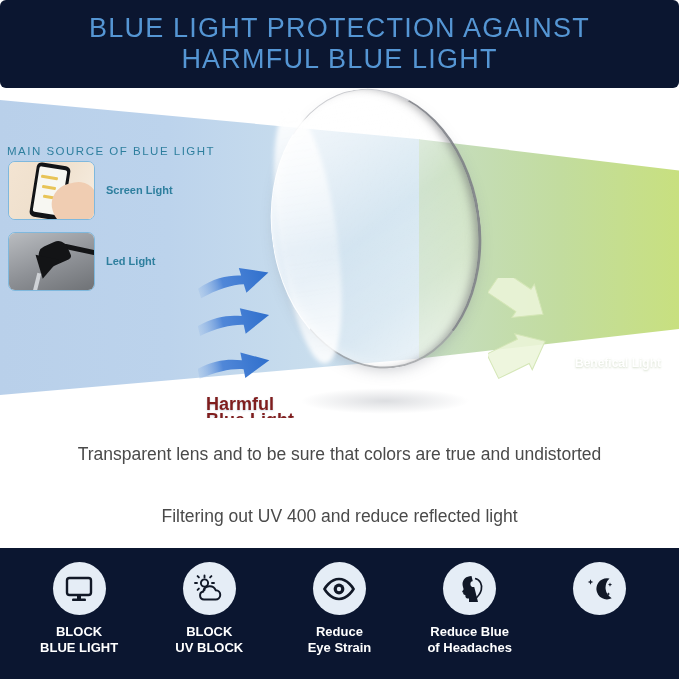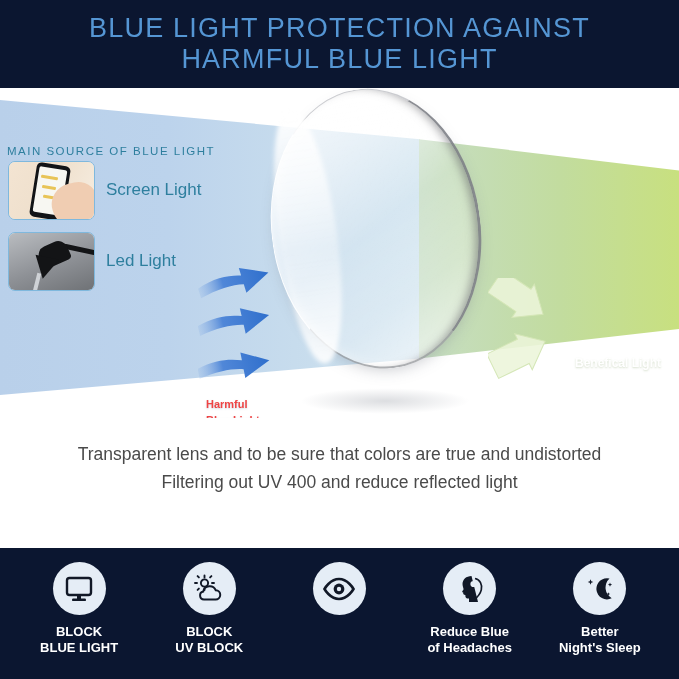--- a/index.html
+++ b/index.html
@@ -1,20 +1,20 @@
 <!DOCTYPE html>
 <html><head>
 <meta charset="utf-8">
 <style>
   html,body{margin:0;padding:0;background:#fff;}
   body{width:679px;height:679px;font-family:"Liberation Sans",sans-serif;overflow:hidden;}
   .page{position:relative;width:679px;height:679px;background:#ffffff;}
 
   
-  .header{position:absolute;left:0;top:0;width:679px;height:88px;background:#0b1630;}
+  .header{position:absolute;left:0;top:0;width:679px;height:88px;background:#0b1630;border-radius:6px;}
   .header-inner{position:absolute;left:0;top:0;width:679px;height:88px;
     display:flex;flex-direction:column;align-items:center;justify-content:center;}
   .h-line{color:#5596d4;font-size:27px;line-height:31px;font-weight:400;
     letter-spacing:1.2px;text-align:center;white-space:nowrap;}
 
   
   .diagram{position:absolute;left:0;top:88px;width:679px;height:330px;
     background:#ffffff;overflow:hidden;}
 
   
@@ -46,21 +46,21 @@
     background:radial-gradient(ellipse at center,rgba(140,145,155,0.30),rgba(255,255,255,0) 70%);}
 
   
   .src-title{position:absolute;left:7px;top:57px;font-size:11.5px;color:#2e7f9e;
     letter-spacing:1.5px;font-weight:400;}
   .thumbs{position:absolute;left:8px;top:73px;width:190px;}
   .thumb-row{position:relative;height:57px;margin-bottom:14px;}
   .thumb{position:absolute;left:0;top:0;width:85px;height:57px;border-radius:7px;
     border:1.5px solid #7fb8dd;overflow:hidden;background:#dde7ee;}
   .thumb-label{position:absolute;left:98px;top:50%;transform:translateY(-50%);
-    font-size:17px;color:#2e7f9e;white-space:nowrap;}
+    font-size:11px;color:#2e7f9e;white-space:nowrap;font-weight:bold;}
 
   
   .t-phone{position:absolute;inset:0;background:linear-gradient(120deg,#f3e4d2,#efe0cd 45%,#f7eee2);}
   .t-phone .body{position:absolute;left:24px;top:2px;width:34px;height:55px;background:#121417;
     border-radius:5px;transform:rotate(9deg);}
   .t-phone .scr{position:absolute;left:27px;top:6px;width:28px;height:46px;background:#f7f7f2;
     border-radius:2px;transform:rotate(9deg);}
   .t-phone .ln{position:absolute;background:#e8c457;height:3px;border-radius:1px;transform:rotate(9deg);}
   .t-phone .hand{position:absolute;right:-4px;bottom:-8px;width:46px;height:44px;
     background:#f0cdb2;border-radius:46% 40% 30% 50%;transform:rotate(-14deg);}
@@ -74,29 +74,29 @@
     transform:rotate(12deg);}
   .t-lamp .arm{position:absolute;left:54px;top:14px;width:34px;height:5px;background:#131416;
     border-radius:3px;transform:rotate(12deg);}
   .t-lamp .stem{position:absolute;left:26px;top:40px;width:4px;height:19px;background:#cfd2d6;
     transform:rotate(14deg);}
 
   
   .arrows-blue{position:absolute;left:198px;top:168px;width:150px;height:150px;}
   .arrows-green{position:absolute;left:488px;top:190px;width:140px;height:115px;}
 
-  .harm{position:absolute;left:206px;top:308px;color:#ef4444;font-size:11px;font-weight:bold;
+  .harm{position:absolute;left:206px;top:308px;color:#7f1d1d;font-size:18px;font-weight:bold;
     line-height:16px;text-shadow:0 1px 2px rgba(120,140,170,.35);}
   .benef{position:absolute;left:575px;top:268px;color:#ffffff;font-size:12px;font-weight:bold;
     white-space:nowrap;text-shadow:0 1px 2px rgba(120,150,90,.3);}
 
   
   .mid{position:absolute;left:0;top:420px;width:679px;height:128px;background:#fff;
     display:flex;flex-direction:column;align-items:center;justify-content:flex-start;padding-top:20px;
-    box-sizing:border-box;}
+    box-sizing:border-box;gap:34px;}
   .mid-line{font-size:17.5px;color:#4a4a4a;line-height:28px;text-align:center;white-space:nowrap;}
 
   
   .footer{position:absolute;left:0;top:548px;width:679px;height:131px;background:#0b1630;}
   .feats{position:absolute;left:0;top:0;width:679px;height:131px;display:flex;
     align-items:flex-start;justify-content:space-around;padding:0 14px;box-sizing:border-box;}
   .feat{width:125px;display:flex;flex-direction:column;align-items:center;padding-top:14px;}
   .circle{width:53px;height:53px;border-radius:50%;background:#e5edf6;
     display:flex;align-items:center;justify-content:center;margin-bottom:9px;}
   .feat-label{color:#ffffff;font-size:13px;font-weight:bold;line-height:16px;text-align:center;}
@@ -229,20 +229,24 @@
       </div>
 
       <div class="feat">
         <div class="circle">
           <svg width="34" height="26" viewBox="0 0 34 26">
             <path d="M17 3C8 3 2.5 13 2.5 13S8 23 17 23s14.5-10 14.5-10S26 3 17 3z" fill="none" stroke="#111827" stroke-width="2.6"></path>
             <circle cx="17" cy="13" r="5.4" fill="#111827"></circle>
             <circle cx="17" cy="13" r="2.2" fill="#e5edf6"></circle>
           </svg>
         </div>
+        <div class="feat-label">
+          <div>Reduce</div>
+          <div>Eye Strain</div>
+        </div>
       </div>
 
       <div class="feat">
         <div class="circle">
           <svg width="30" height="32" viewBox="0 0 30 32">
             <path d="M16.5 3c-5.3 0-9 3.6-9 8 0 2.4 1 3.6 1 5.2 0 1.1-1.3 1.3-1.3 2.3 0 .9 1.1 1.1 1.1 1.1s-.4 1.4.5 2c.7.5 1.6.3 1.6.3s-.2 2 .6 2.8c1 1 3 .8 3 .8V29h9" fill="#111827"></path>
             <circle cx="18.5" cy="11" r="3.1" fill="#e5edf6"></circle>
             <path d="M20 5.5c5 1 7.6 6.2 6.3 11.4-1.1 4.4-4.2 7.5-7 9.6" fill="none" stroke="#111827" stroke-width="1.7"></path>
           </svg>
         </div>
@@ -254,22 +258,18 @@
 
       <div class="feat">
         <div class="circle">
           <svg width="32" height="30" viewBox="0 0 32 30" fill="#111827">
             <path d="M23.5 4.5a10.6 10.6 0 1 0 2.2 19.8 12.4 12.4 0 0 1-2.2-19.8z" transform="translate(2,0)"></path>
             <path d="M6.5 5.2l.8 2 2 .8-2 .8-.8 2-.8-2-2-.8 2-.8z"></path>
             <path d="M26 8.6l.6 1.5 1.5.6-1.5.6-.6 1.5-.6-1.5-1.5-.6 1.5-.6z"></path>
             <path d="M24.4 18.3l.5 1.3 1.3.5-1.3.5-.5 1.3-.5-1.3-1.3-.5 1.3-.5z"></path>
           </svg>
         </div>
-        <div class="feat-label">
-          <div>Better</div>
-          <div>Night's Sleep</div>
-        </div>
       </div>
 
     </div>
   </div>
 
 </div>
 
 </body></html>

